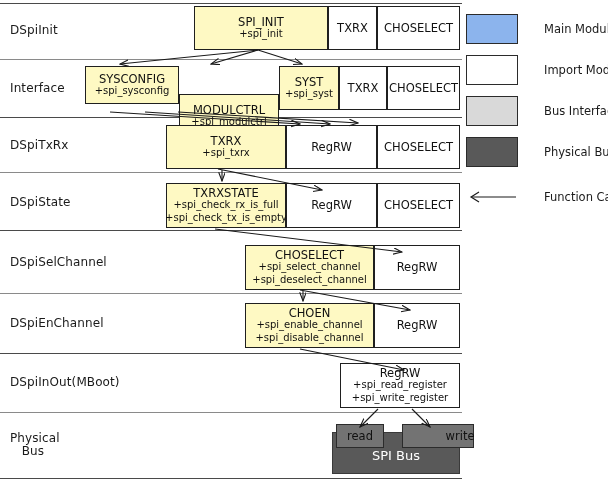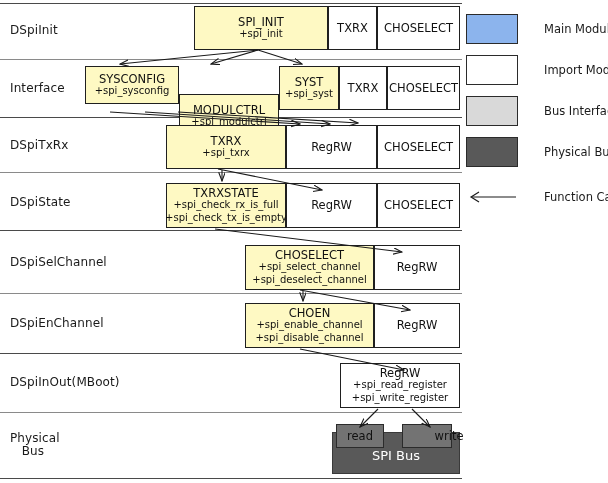--- a/index.html
+++ b/index.html
@@ -139,21 +139,21 @@
     <div class="m">+spi_read_register</div>
     <div class="m">+spi_write_register</div>
   </div>
 
   <div class="busbar" style="left:332px;top:432px;width:128px;height:42px;">
     <span>SPI Bus</span>
   </div>
   <div class="box bus-if" style="left:336px;top:424px;width:48px;height:24px;">
     <div class="t">read</div>
   </div>
-  <div class="box bus-if" style="left:402px;top:424px;width:50px;height:24px;padding-left:44px;">
+  <div class="box bus-if" style="left:402px;top:424px;width:72px;height:24px;padding-left:44px;">
     <div class="t">write</div>
   </div>
 
   <svg class="arrows" viewBox="0 0 608 483">
     <defs>
       <marker id="ah" markerWidth="9" markerHeight="9" refX="8" refY="3" orient="auto" markerUnits="strokeWidth">
         <path d="M0,0 L8,3 L0,6" fill="none" stroke="#1a1a1a" stroke-width="1"></path>
       </marker>
       <marker id="ahl" markerWidth="9" markerHeight="9" refX="8" refY="3" orient="auto" markerUnits="strokeWidth">
         <path d="M0,0 L8,3 L0,6" fill="none" stroke="#1a1a1a" stroke-width="1"></path>

